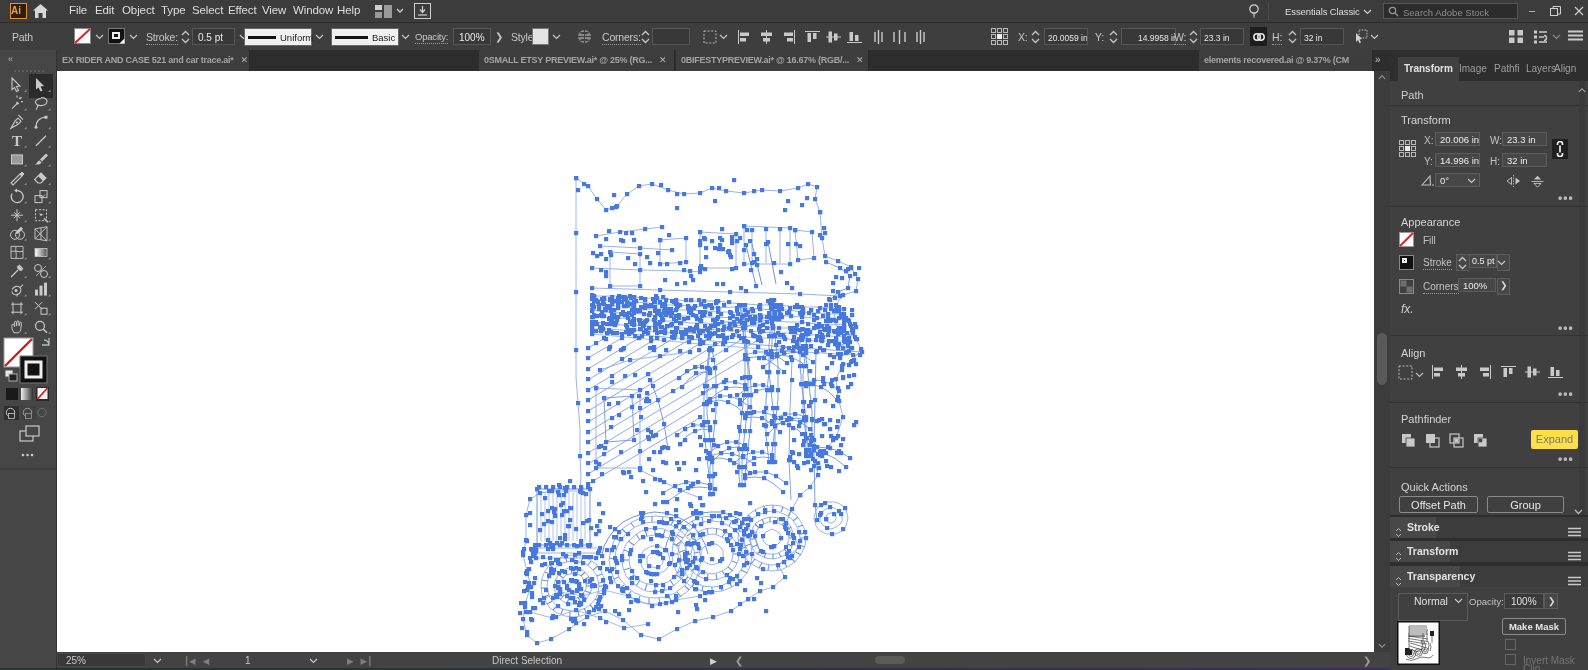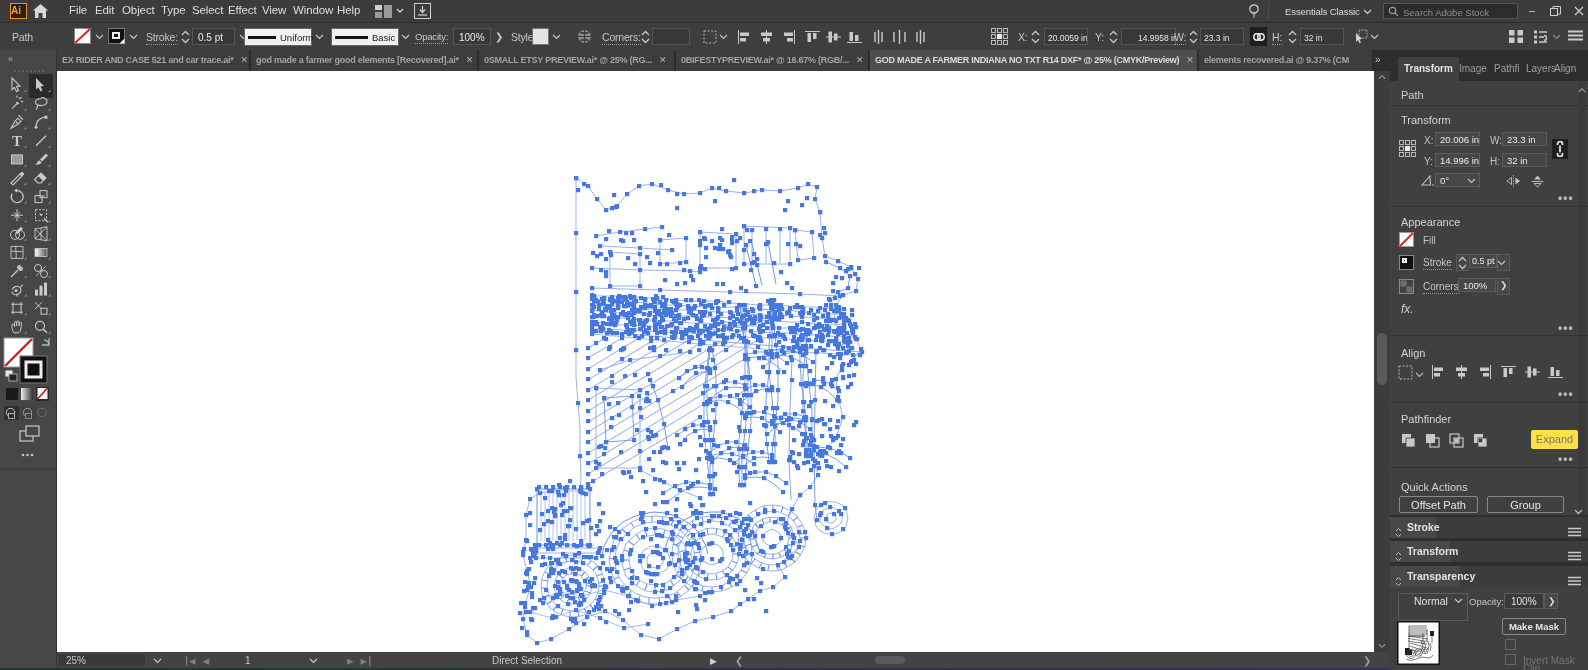--- a/index.html
+++ b/index.html
@@ -310,24 +310,22 @@
         <svg width="9" height="14" viewBox="0 0 9 14">
           <path d="M1 5 L4.5 1.5 L8 5" stroke="#c6c6c6" stroke-width="1.3" fill="none"></path>
           <path d="M1 9 L4.5 12.5 L8 9" stroke="#c6c6c6" stroke-width="1.3" fill="none"></path>
         </svg>
       </div>
   <div class="ufield" style="left:1300px;width:44px;font-size:8.5px;padding:4px 1px 0 3px">32 in</div>
 </div>
 
 <div id="tabbar">
   <div class="tab" style="left:0px;width:193px">EX RIDER AND CASE 521 and car trace.ai*<span class="x">✕</span></div>
-  <div class="tab" style="left:194px;width:227px">god made a farmer good elements [Recovered].ai*<span class="x">✕</span></div>
   <div class="tab" style="left:422px;width:196px">0SMALL ETSY PREVIEW.ai* @ 25% (RG...<span class="x">✕</span></div>
   <div class="tab" style="left:619px;width:193px">0BIFESTYPREVIEW.ai* @ 16.67% (RGB/...<span class="x">✕</span></div>
-  <div class="tab active" style="left:813px;width:328px">GOD MADE A FARMER INDIANA NO TXT R14 DXF* @ 25% (CMYK/Preview)<span class="x">✕</span></div>
   <div class="tab" style="left:1142px;width:174px">elements recovered.ai @ 9.37% (CM</div>
   <div class="abs" style="left:1318px;top:4px;color:#c0c0c0;font-size:10px">»</div>
 </div>
 
 <div id="toolbar">
       <svg width="57" height="602" viewBox="0 0 57 602">
         <text x="8" y="12" fill="#b5b5b5" font-size="9" font-family="Liberation Sans">«</text>
         <g fill="#5c5c5c">
           <rect x="14" y="20" width="2" height="2"></rect>
           <rect x="18" y="20" width="2" height="2"></rect>

